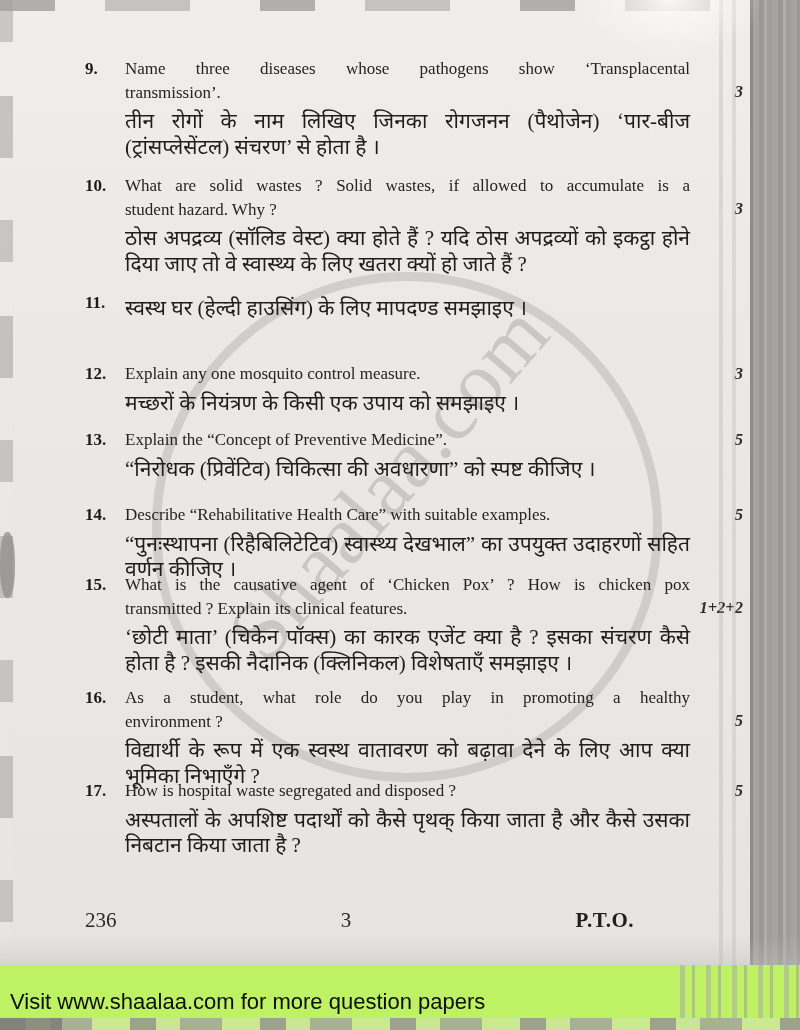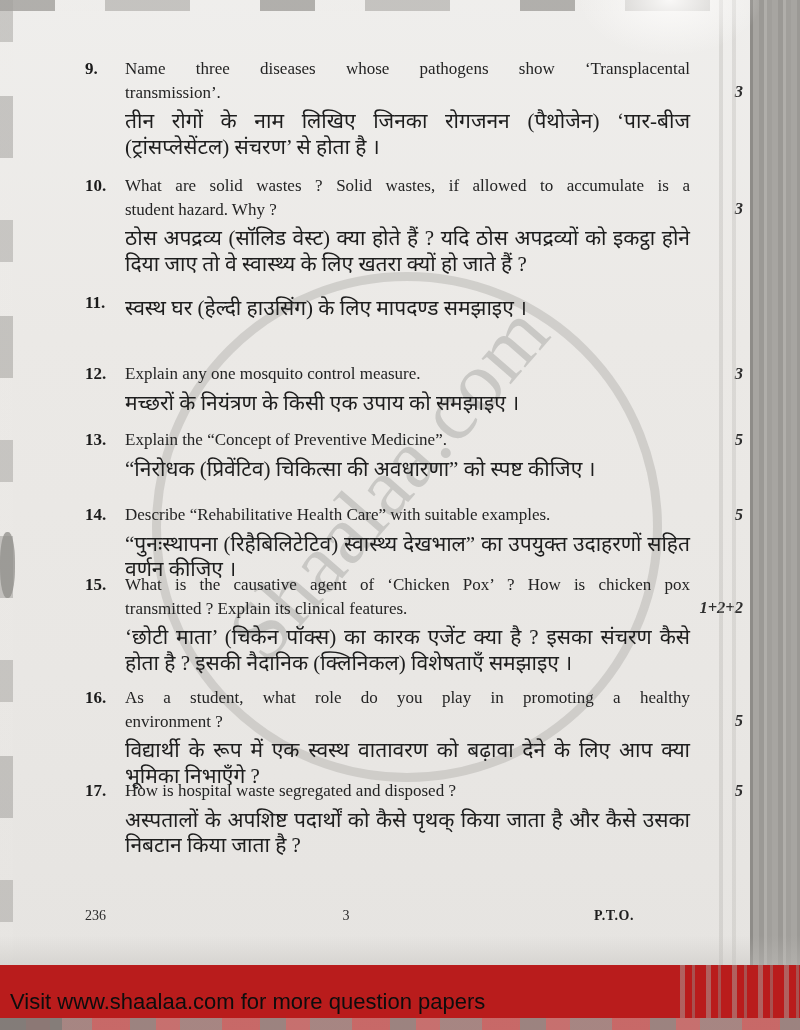--- a/index.html
+++ b/index.html
@@ -78,28 +78,28 @@
   .marks{
     position:absolute;right:-53px;bottom:2px;
     font-style:italic;font-weight:700;font-size:16.5px;color:#2e2e2e;
     white-space:nowrap;
   }
   .hi{
     margin-top:5px;font-size:21px;line-height:25.5px;color:#1d1d1d;
     text-align:justify;text-align-last:left;
   }
   
-  .scan-footer{position:absolute;left:0;top:908px;width:692px;height:24px;z-index:2;font-size:14px;color:#2a2a2a;}
+  .scan-footer{position:absolute;left:0;top:908px;width:692px;height:24px;z-index:2;font-size:21px;color:#2a2a2a;}
   .f-left{position:absolute;left:85px;top:0;}
   .f-center{position:absolute;left:50%;transform:translateX(-50%);top:0;}
   .f-right{position:absolute;right:58px;top:0;font-weight:700;letter-spacing:.5px;color:#1f1f1f;}
   
   .banner{
     position:absolute;left:0;top:965px;width:800px;height:65px;z-index:2;
-    background:#b91c1c;
+    background:#bef264;
   }
   .banner-text{
     position:absolute;left:10px;top:24px;
     font-family:"Liberation Sans","DejaVu Sans",sans-serif;
     font-size:22px;color:#0d0d0d;
   }
   .banner-streaks{
     position:absolute;right:0;top:965px;width:120px;height:53px;z-index:3;
     background:repeating-linear-gradient(90deg,
       rgba(168,166,162,.5) 0 5px, rgba(255,255,255,0) 5px 12px,

